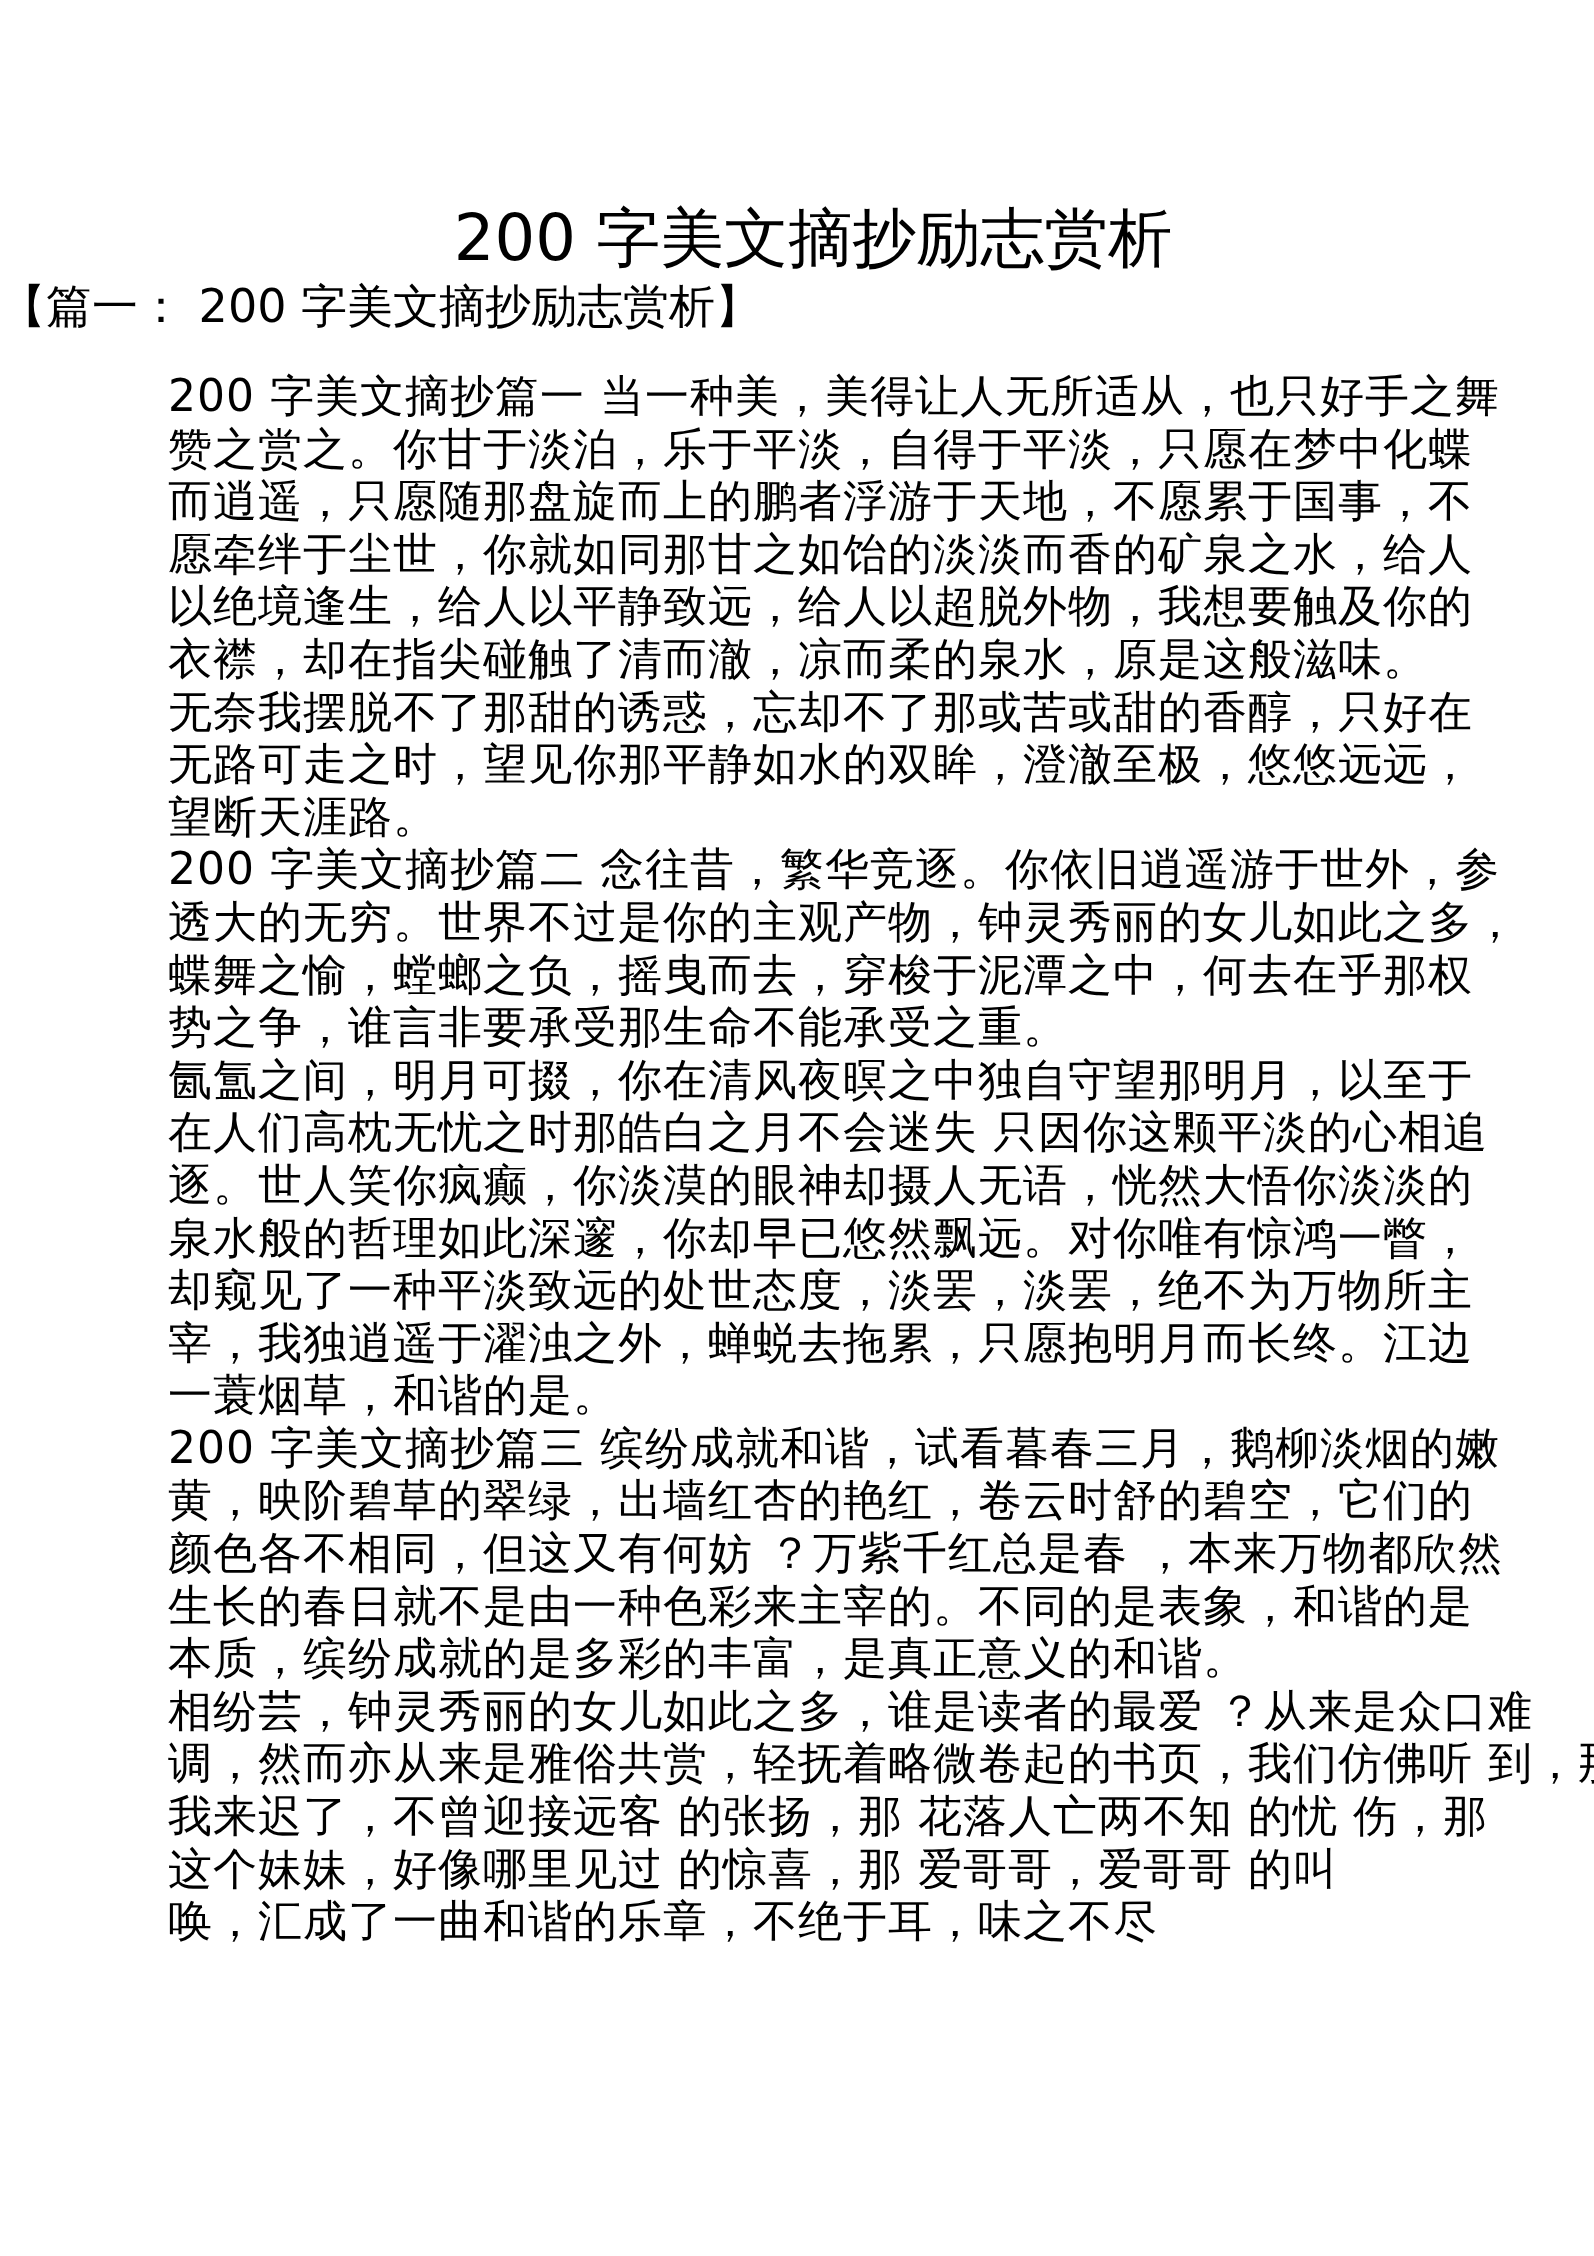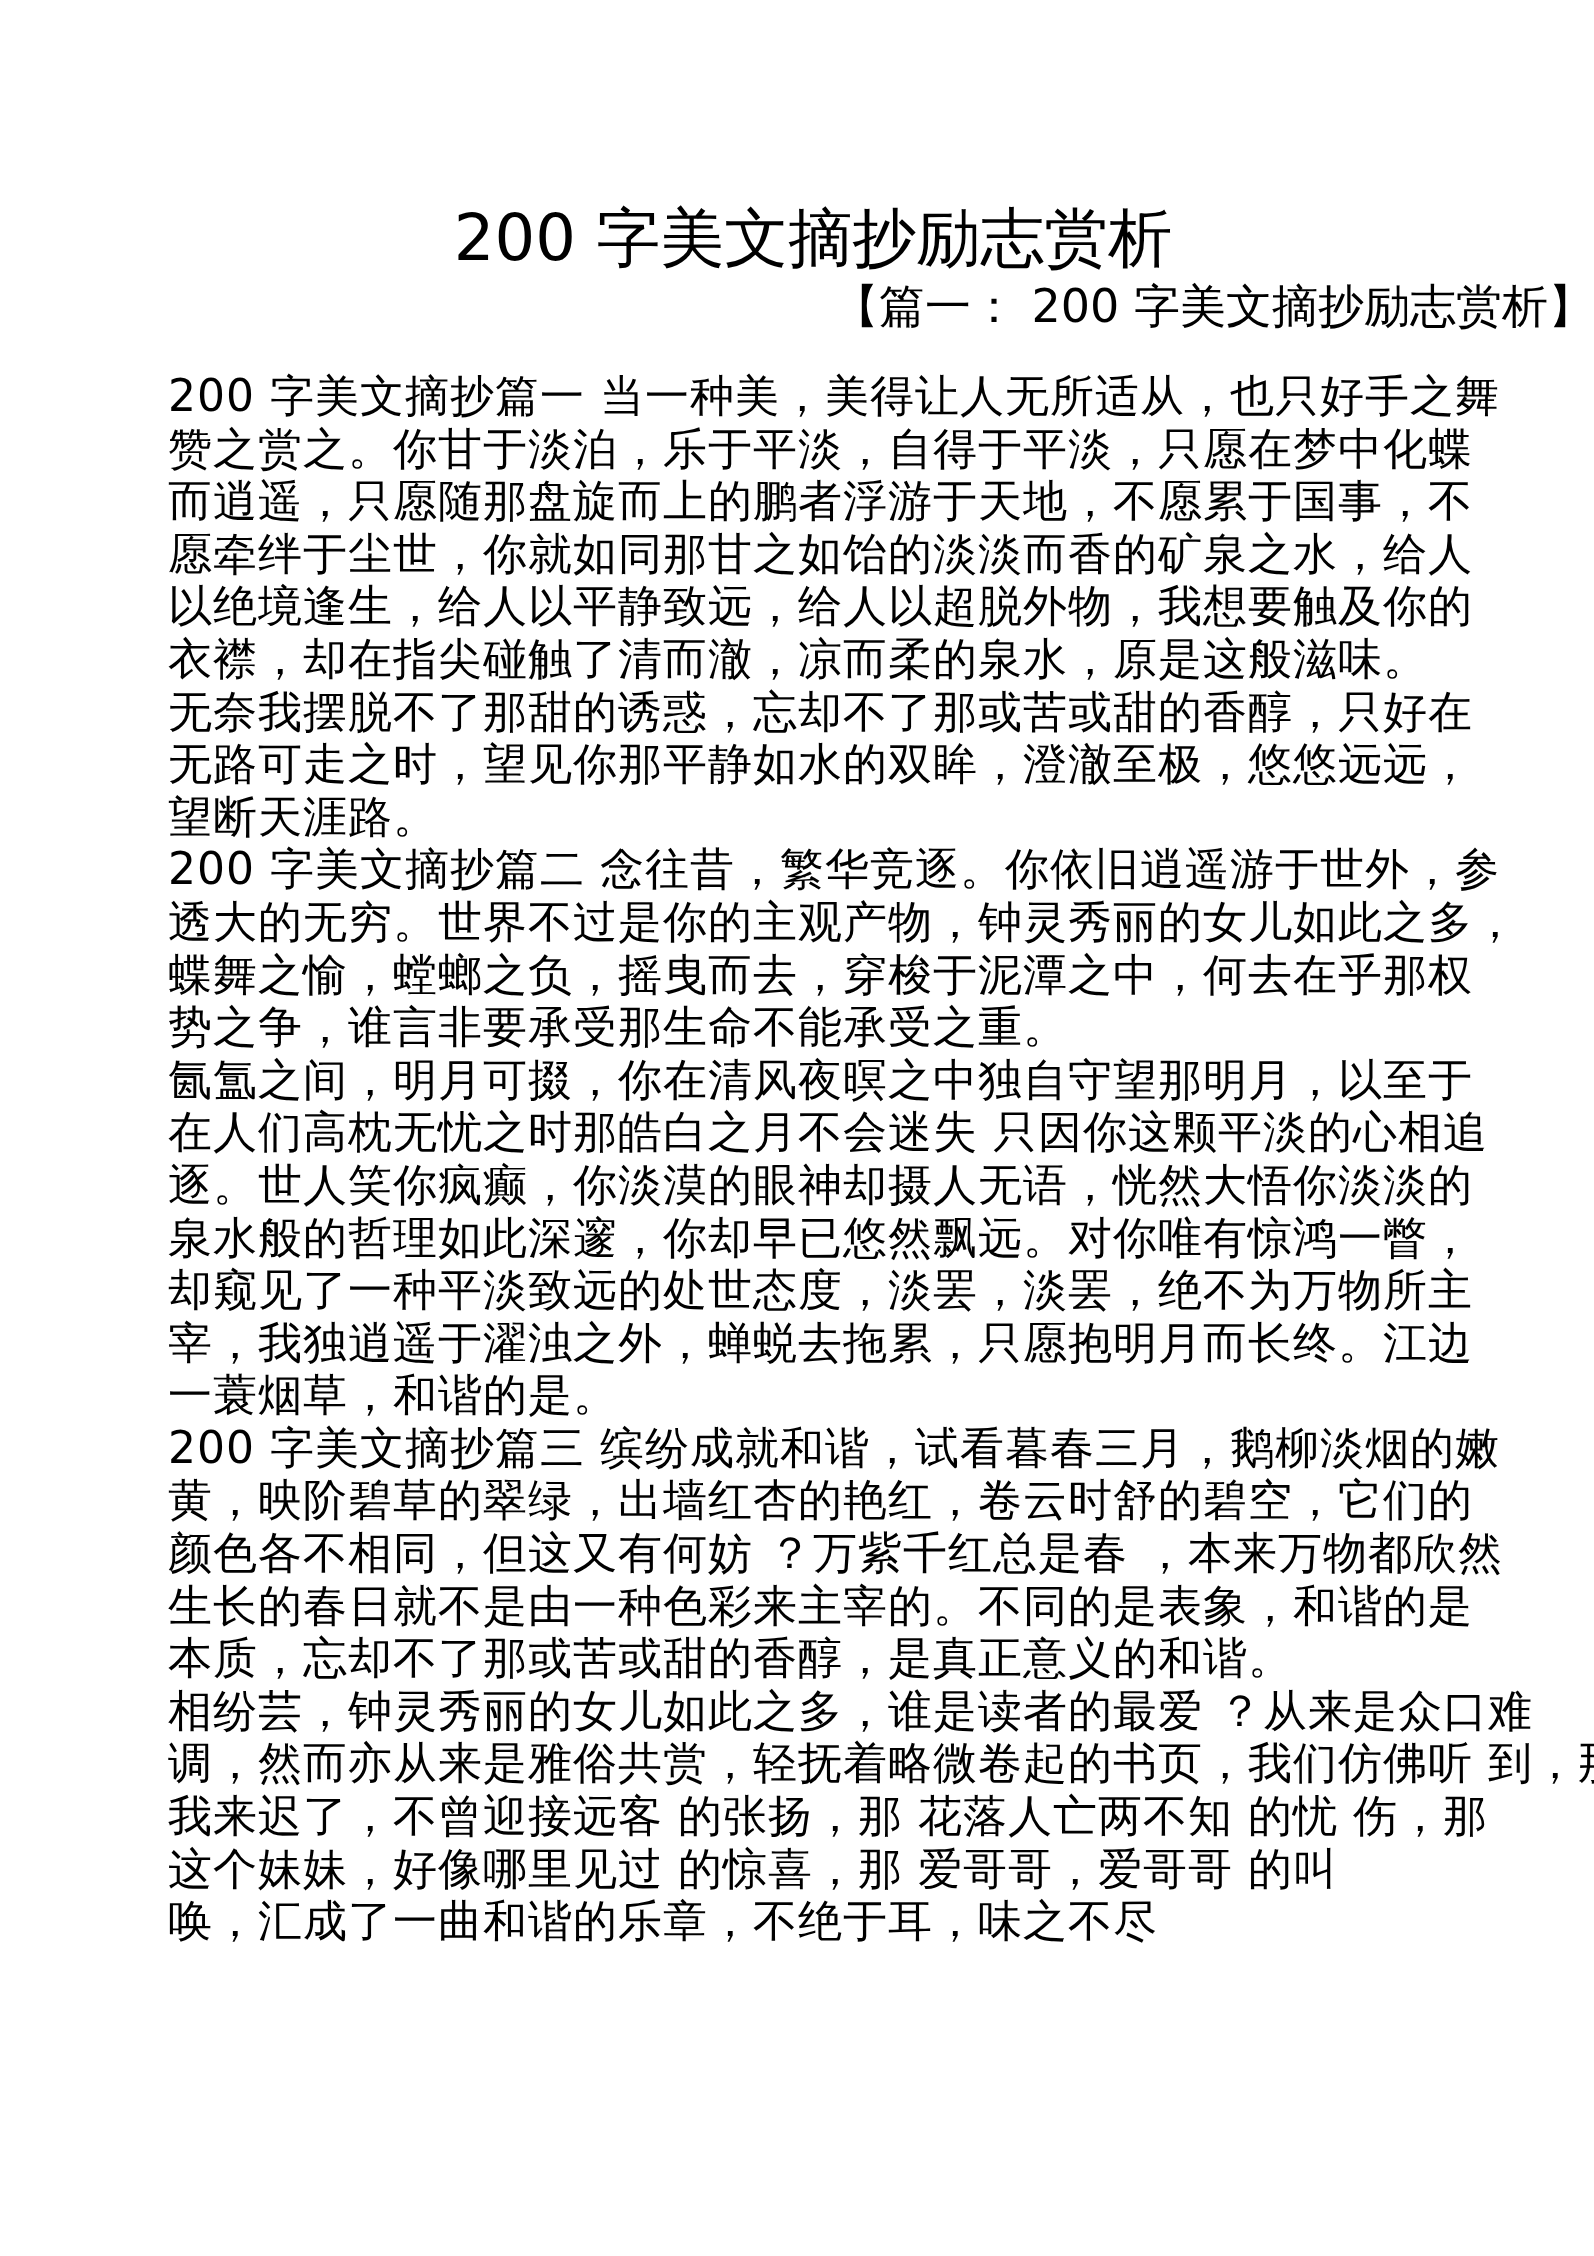--- a/index.html
+++ b/index.html
@@ -1,18 +1,18 @@
 <!DOCTYPE html>
 <html><head>
 <meta charset="utf-8">
 <style>
   html, body { margin: 0; padding: 0; background: #ffffff; }
   body { width: 1594px; height: 2256px; position: relative; overflow: hidden; color: #000; font-family: "DejaVu Sans", "Liberation Sans", sans-serif; }
   .title { position: absolute; left: 0; width: 1594px; top: 198px; text-align: center; font-size: 64px; line-height: 80px; white-space: nowrap; margin-left: 16px; }
-  .subtitle { position: absolute; left: 0; width: 1594px; top: 276px; text-align: right; font-size: 46px; line-height: 60px; white-space: nowrap; }
+  .subtitle { position: absolute; left: 0; width: 1594px; top: 276px; text-align: left; font-size: 46px; line-height: 60px; white-space: nowrap; }
   .body { position: absolute; left: 168px; top: 370px; width: 1260px; }
   .line { font-size: 44px; line-height: 52.6px; height: 52.6px; white-space: nowrap; letter-spacing: 1px; }
 </style>
 </head>
 <body>
 
 <div class="title">200 字美文摘抄励志赏析</div>
 <div class="subtitle">【篇一： 200 字美文摘抄励志赏析】</div>
 
 <div class="body" id="body">
@@ -33,19 +33,19 @@
     <div class="line">在人们高枕无忧之时那皓白之月不会迷失  只因你这颗平淡的心相追</div>
     <div class="line">逐。世人笑你疯癫，你淡漠的眼神却摄人无语，恍然大悟你淡淡的</div>
     <div class="line">泉水般的哲理如此深邃，你却早已悠然飘远。对你唯有惊鸿一瞥，</div>
     <div class="line">却窥见了一种平淡致远的处世态度，淡罢，淡罢，绝不为万物所主</div>
     <div class="line">宰，我独逍遥于濯浊之外，蝉蜕去拖累，只愿抱明月而长终。江边</div>
     <div class="line">一蓑烟草，和谐的是。</div>
     <div class="line">200 字美文摘抄篇三  缤纷成就和谐，试看暮春三月，鹅柳淡烟的嫩</div>
     <div class="line">黄，映阶碧草的翠绿，出墙红杏的艳红，卷云时舒的碧空，它们的</div>
     <div class="line">颜色各不相同，但这又有何妨 ？万紫千红总是春 ，本来万物都欣然</div>
     <div class="line">生长的春日就不是由一种色彩来主宰的。不同的是表象，和谐的是</div>
-    <div class="line">本质，忘却不了那或苦或甜的香醇，是真正意义的和谐。</div>
+    <div class="line">本质，缤纷成就的是多彩的丰富，是真正意义的和谐。</div>
     <div class="line">相纷芸，钟灵秀丽的女儿如此之多，谁是读者的最爱 ？从来是众口难</div>
     <div class="line">调，然而亦从来是雅俗共赏，轻抚着略微卷起的书页，我们仿佛听  到，那</div>
     <div class="line">我来迟了，不曾迎接远客  的张扬，那  花落人亡两不知  的忧  伤，那</div>
     <div class="line">这个妹妹，好像哪里见过  的惊喜，那  爱哥哥，爱哥哥  的叫</div>
     <div class="line">唤，汇成了一曲和谐的乐章，不绝于耳，味之不尽</div>
   </div>
 
 </body></html>

